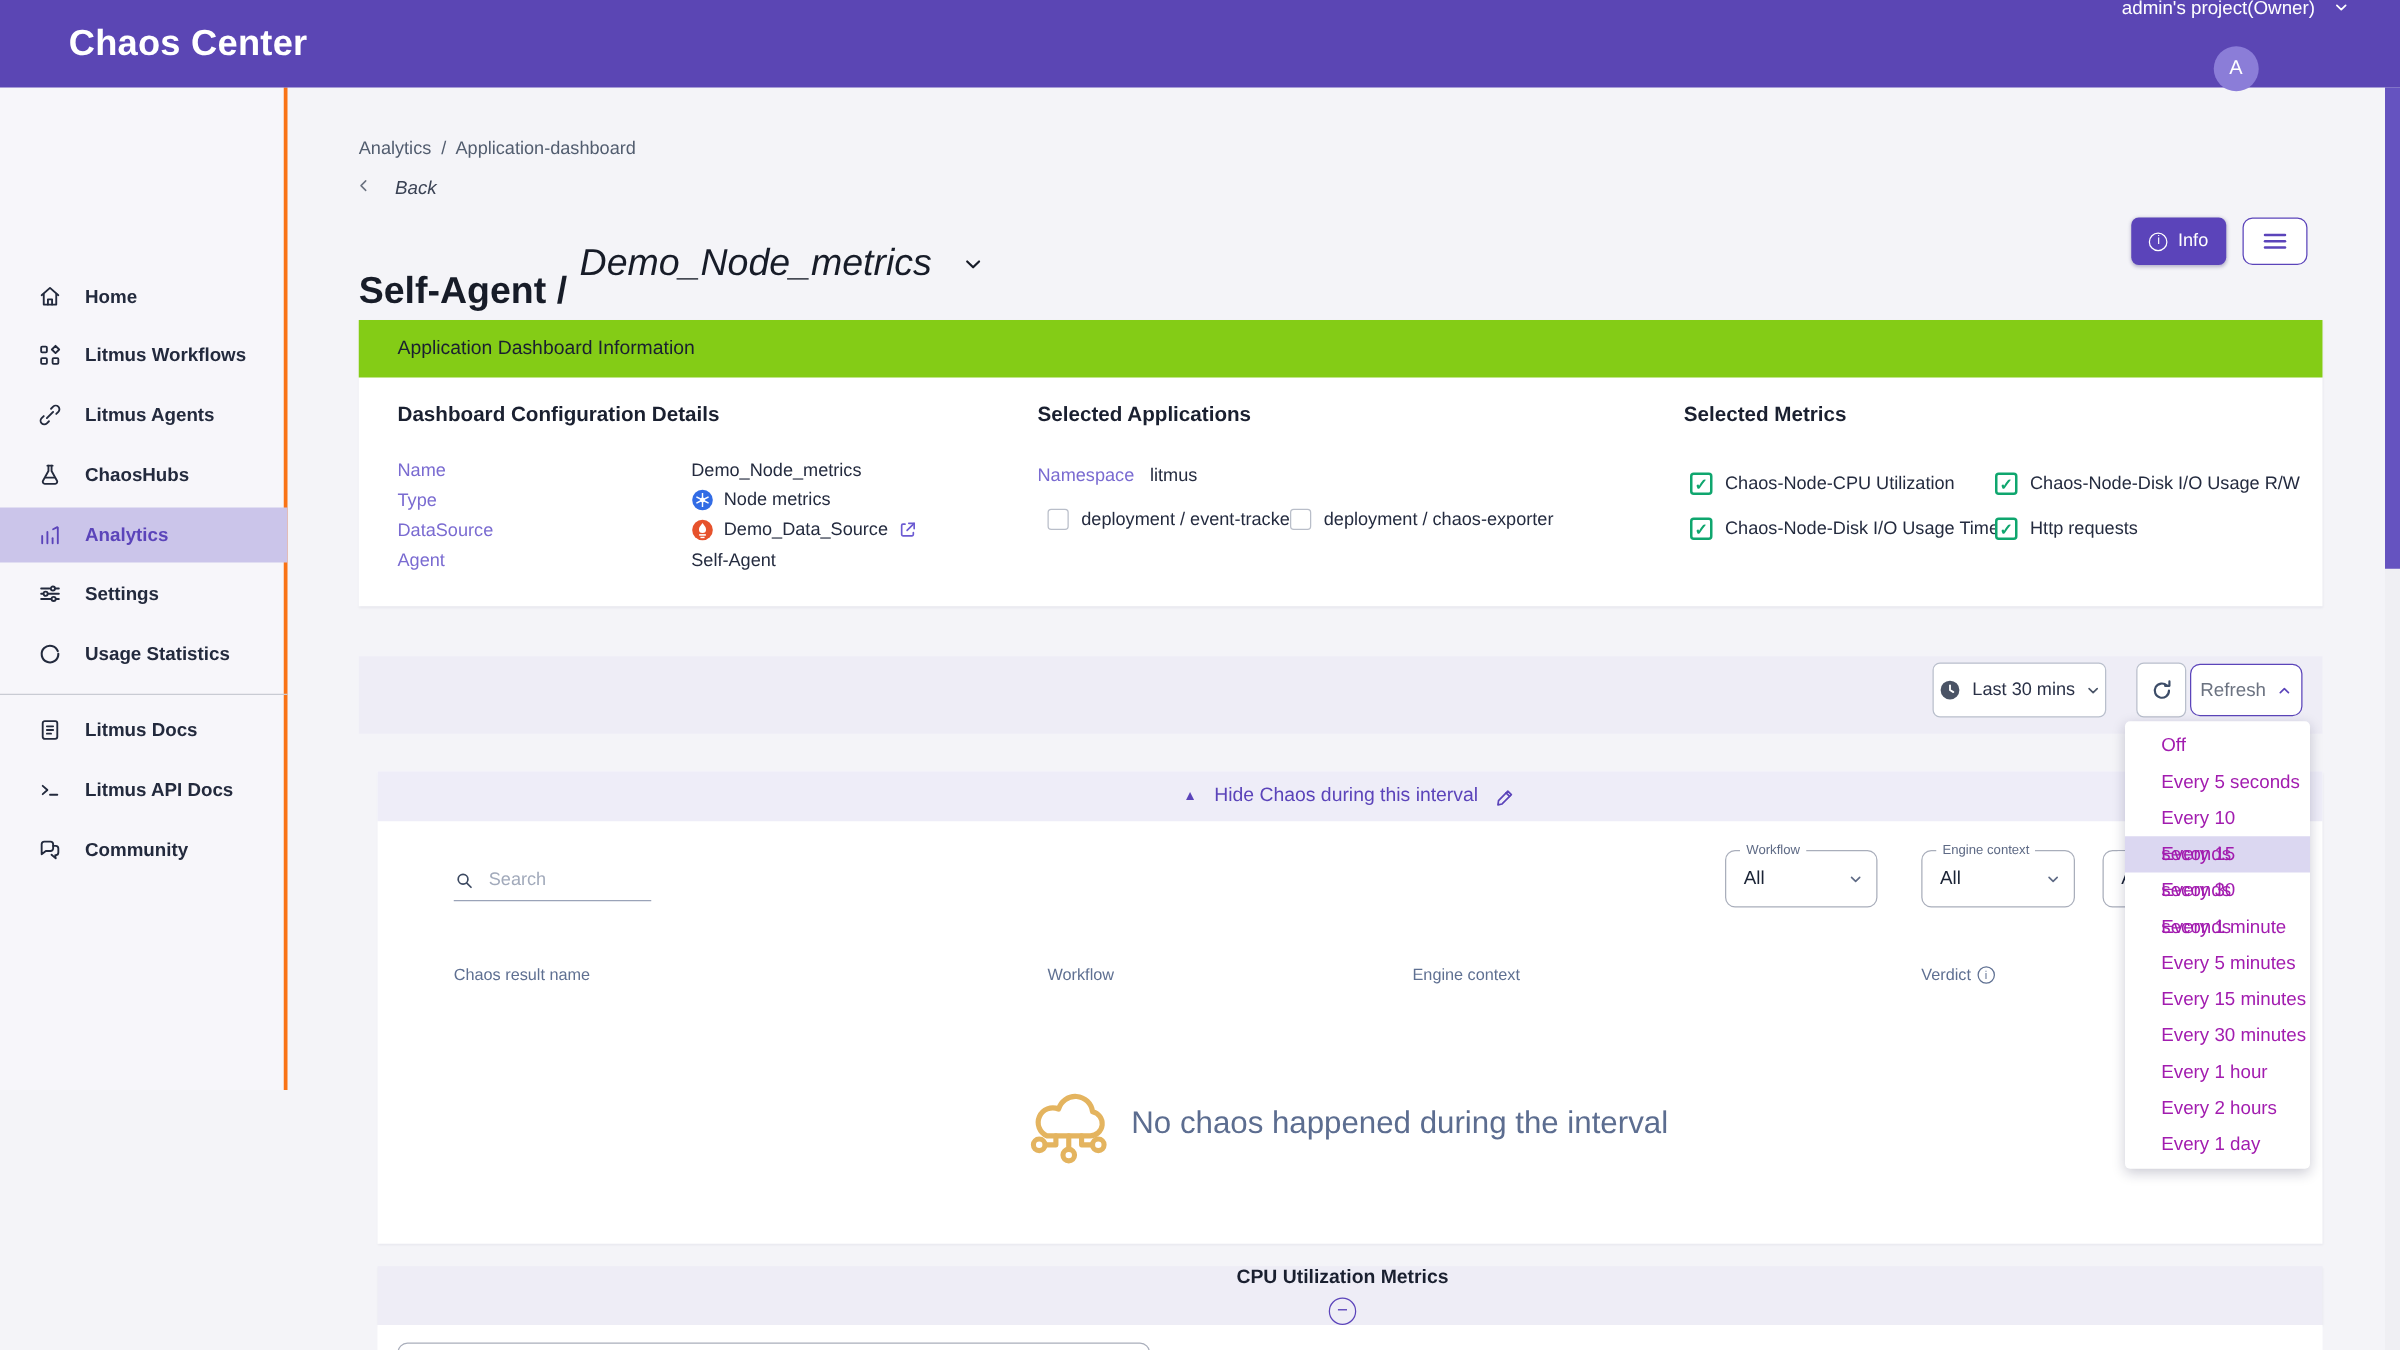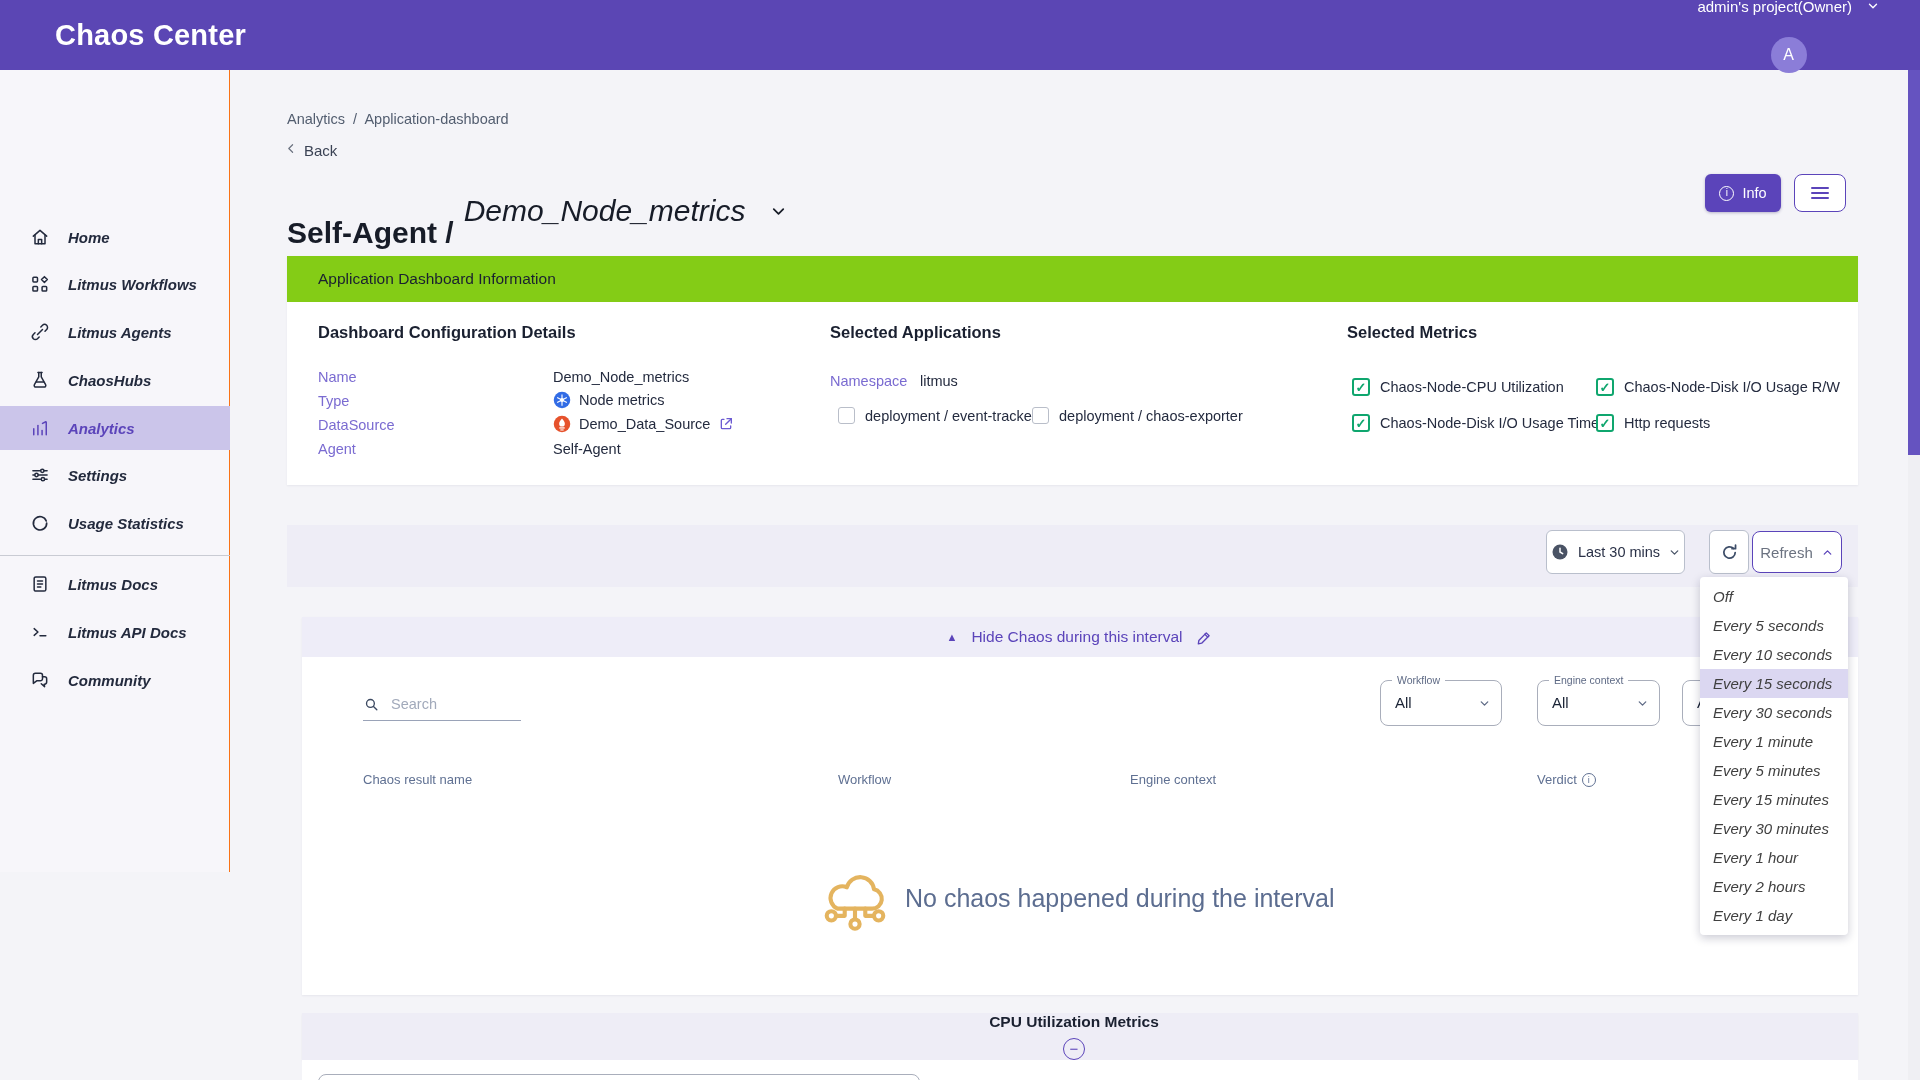--- a/index.html
+++ b/index.html
@@ -8,30 +8,30 @@
   .screen { position:relative; width:1920px; height:1080px; background:#F4F4F8; overflow:hidden; }
 
   
   .header { position:absolute; top:0; left:0; width:1920px; height:70px; background:#5B46B4; display:flex; align-items:center; justify-content:space-between; padding:0 40px 0 55px; z-index:40; }
   .brand { color:#FFFFFF; font-size:29px; font-weight:700; letter-spacing:.2px; }
   .header-right { display:flex; align-items:center; gap:22px;flex-direction:column; }
   .project-switch { display:flex; align-items:center; gap:14px; color:#FFFFFF; font-size:15px; cursor:pointer; }
   .avatar { width:36px; height:36px; border-radius:50%; background:#8B7DD8; color:#fff; font-size:16px; display:flex; align-items:center; justify-content:center; cursor:pointer; }
 
   
-  .sidebar { position:absolute; top:70px; left:0; width:230px; height:802px; background:#F7F6FA; border-right:1px solid #f97316; z-index:30;font-style:italic; }
+  .sidebar { position:absolute; top:70px; left:0; width:230px; height:802px; background:#F7F6FA; border-right:3px solid #f97316; z-index:30; }
   .nav-item { position:absolute; left:0; width:230px; height:44px; display:flex; align-items:center; gap:18px; padding-left:30px; color:#232A3D; font-size:15px; font-weight:600; cursor:pointer; }
   .nav-item.active { background:#CBC5EA; color:#5B44BA; }
   .nav-ic { width:20px; height:20px; flex:0 0 20px; }
   .sidebar-divider { position:absolute; top:485px; left:0px; width:230px; height:1px; background:#C9CBD3; }
 
   
   .breadcrumb { position:absolute; left:287px; top:111px; font-size:14.5px; color:#525D6F; }
   .breadcrumb .crumb { cursor:pointer; }
-  .back-link { position:absolute; left:285px; top:142px; display:flex; align-items:flex-start; gap:6px; font-size:15px; color:#3A4254; cursor:pointer; }
+  .back-link { position:absolute; left:285px; top:142px; display:flex; align-items:flex-start; gap:18px; font-size:15px; color:#3A4254; cursor:pointer;font-style:italic; }
   .page-title { position:absolute; left:287px; top:172px; display:flex; align-items:center; gap:10px; color:#171C28; }
   .page-title .agent { font-size:30px; font-weight:700;margin-top:44px; }
   .page-title .dash { font-size:30px; font-weight:500; font-style:italic; }
   .title-chevron { margin-left:14px; cursor:pointer; }
 
   .info-btn { position:absolute; left:1705px; top:174px; width:76px; height:38px; background:#5B44BA; border-radius:6px; display:flex; align-items:center; justify-content:center; gap:8px; color:#fff; font-size:14.5px; cursor:pointer; box-shadow:0 1px 3px rgba(40,30,100,.3); }
   .circle-i { width:15px; height:15px; border:1.4px solid currentColor; border-radius:50%; font-size:10px; line-height:12px; display:flex; align-items:center; justify-content:center; font-style:normal; }
   .menu-btn { position:absolute; left:1794px; top:174px; width:52px; height:38px; background:#fff; border:1px solid #5B44BA; border-radius:8px; display:flex; flex-direction:column; align-items:center; justify-content:center; gap:3px; cursor:pointer; }
   .menu-btn .bar { width:18px; height:2.2px; background:#5B44BA; border-radius:1px; }
 
@@ -48,21 +48,21 @@
 
   
   .interval-bar { position:absolute; left:287px; top:525px; width:1571px; height:62px; background:#EEEDF6; }
   .interval-desc { position:absolute; left:19px; top:10px; width:560px; font-size:14.5px; line-height:20px; color:#232B44; }
   .time-box { position:absolute; left:1259px; top:5px; width:139px; height:44px; background:#fff; border:1px solid #B9BFCC; border-radius:6px; display:flex; align-items:center; justify-content:center; gap:8px; font-size:14.5px; color:#2A3147; cursor:pointer; }
   .refresh-ic-box { position:absolute; left:1422px; top:5px; width:40px; height:44px; background:#fff; border:1px solid #B9BFCC; border-radius:6px; display:flex; align-items:center; justify-content:center; cursor:pointer; }
   .refresh-btn { position:absolute; left:1465px; top:6px; width:90px; height:42px; background:#fff; border:1.5px solid #5B44BA; border-radius:8px; display:flex; align-items:center; justify-content:center; gap:8px; font-size:15px; color:#6B7280; cursor:pointer; }
 
   
   .refresh-menu { position:absolute; left:1700px; top:577px; width:148px; background:#fff; border-radius:4px; box-shadow:0 3px 10px rgba(20,20,60,.22); padding:5px 0; z-index:50; }
-  .refresh-option { height:29px; line-height:29px; padding-left:13px; font-size:15px; color:#404040; cursor:pointer;font-style:italic; }
+  .refresh-option { height:29px; line-height:29px; padding-left:29px; font-size:15px; color:#a21caf; cursor:pointer; }
   .refresh-option.selected { background:#DBD7F1; }
 
   
   .chaos-panel { left:302px; top:617px; width:1556px; height:378px; }
   .hide-bar { height:40px; background:#EEEDF8; display:flex; align-items:center; justify-content:center; gap:14px; cursor:pointer; }
   .hide-bar .tri { color:#5B44BA; font-size:11px; }
   .hide-bar .lbl { color:#5B44BA; font-size:15.5px; font-weight:500; }
   .search-wrap { position:absolute; left:61px; top:78px; width:158px; display:flex; align-items:center; gap:9px; border-bottom:1px solid #9AA3B8; padding-bottom:7px; }
   .search-wrap input { border:none; outline:none; background:transparent; font-family:"Liberation Sans",sans-serif; font-size:14.5px; color:#333A4B; width:120px; }
   .search-wrap input::placeholder { color:#A2AABB; }

